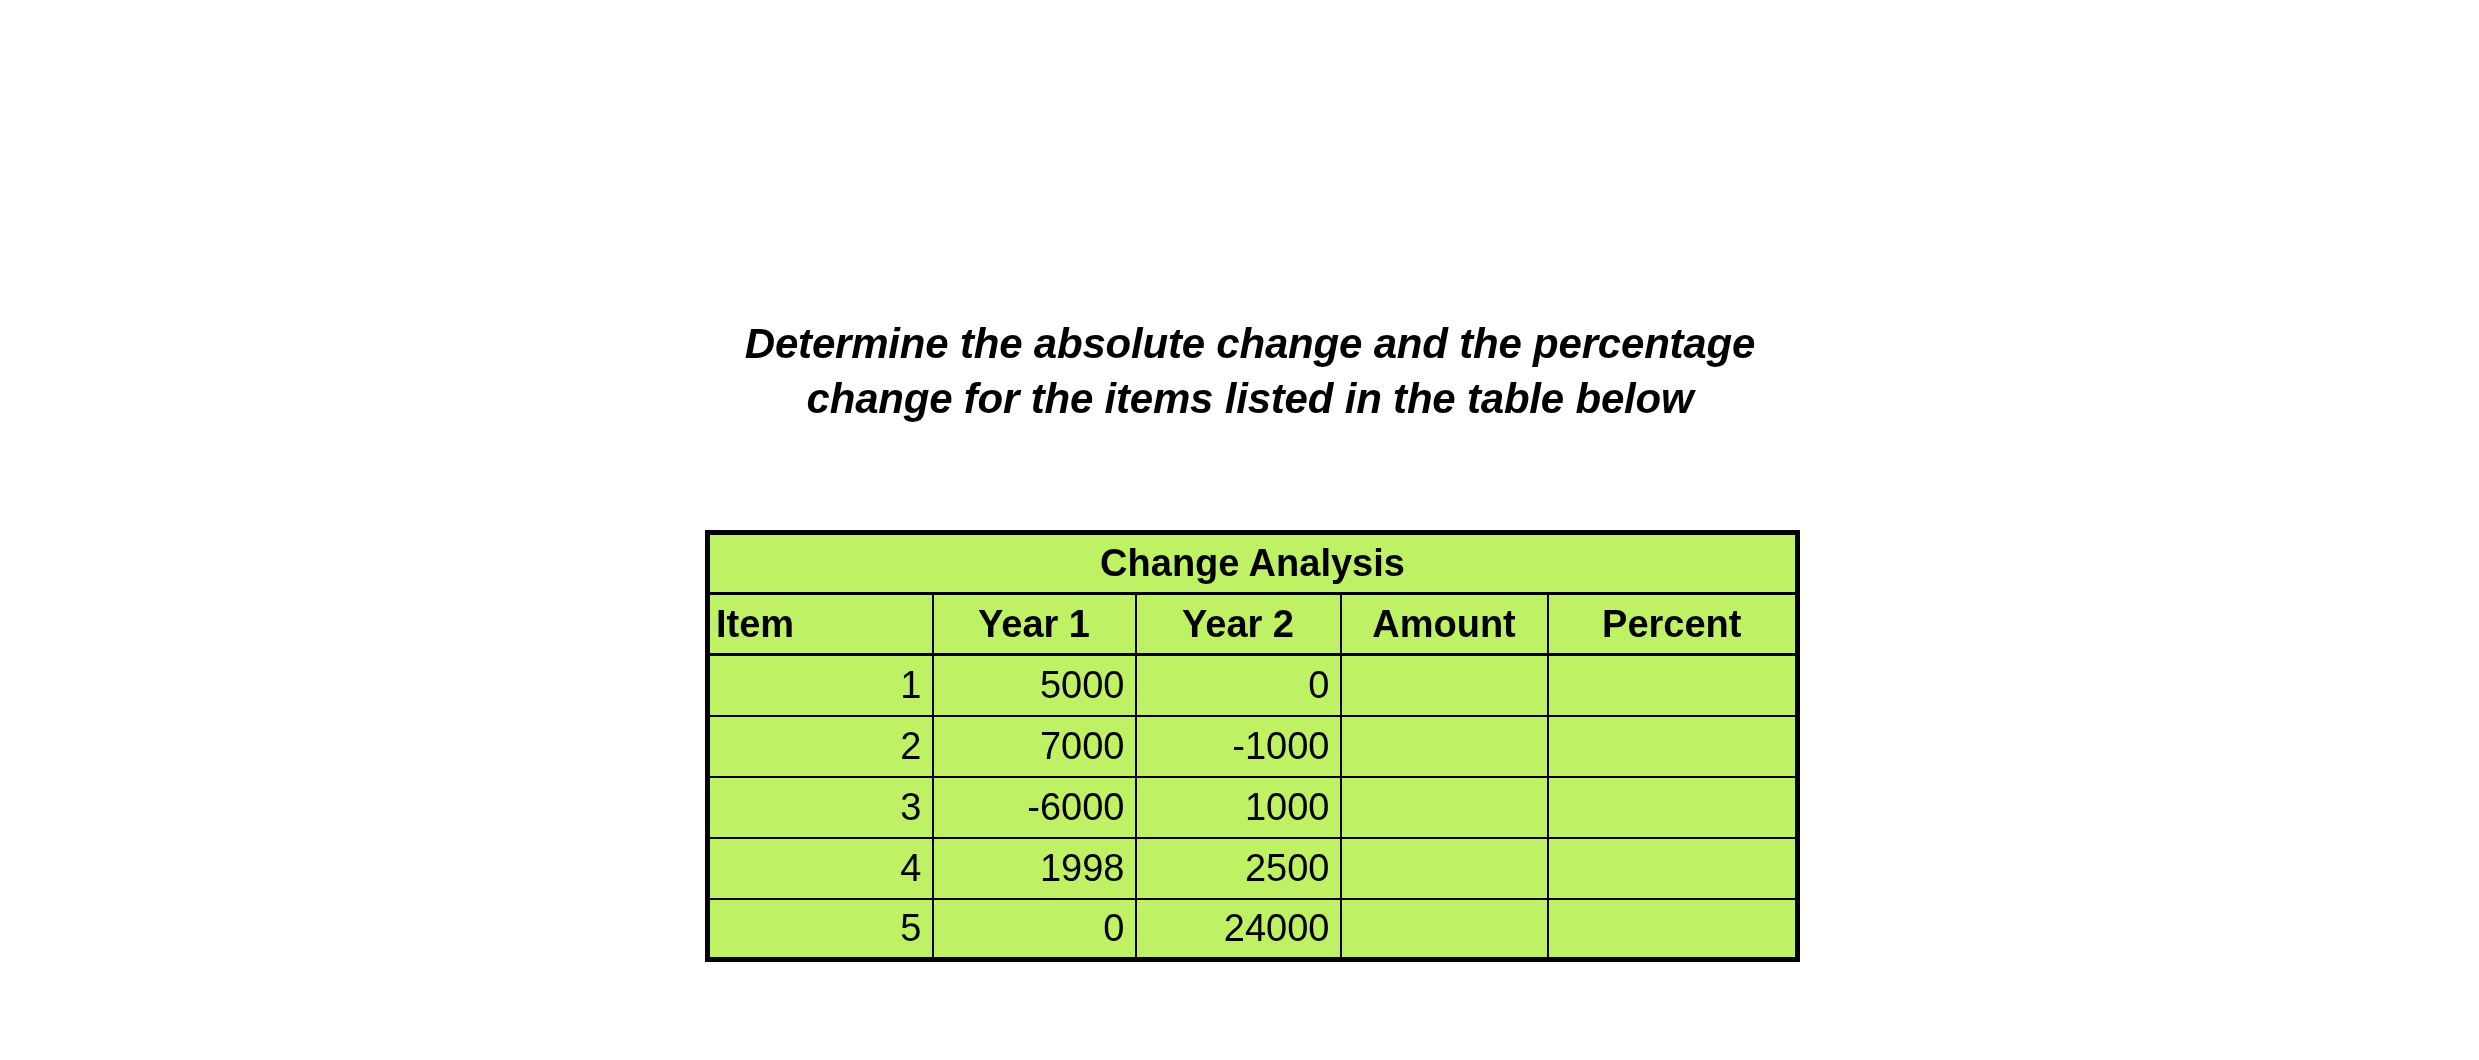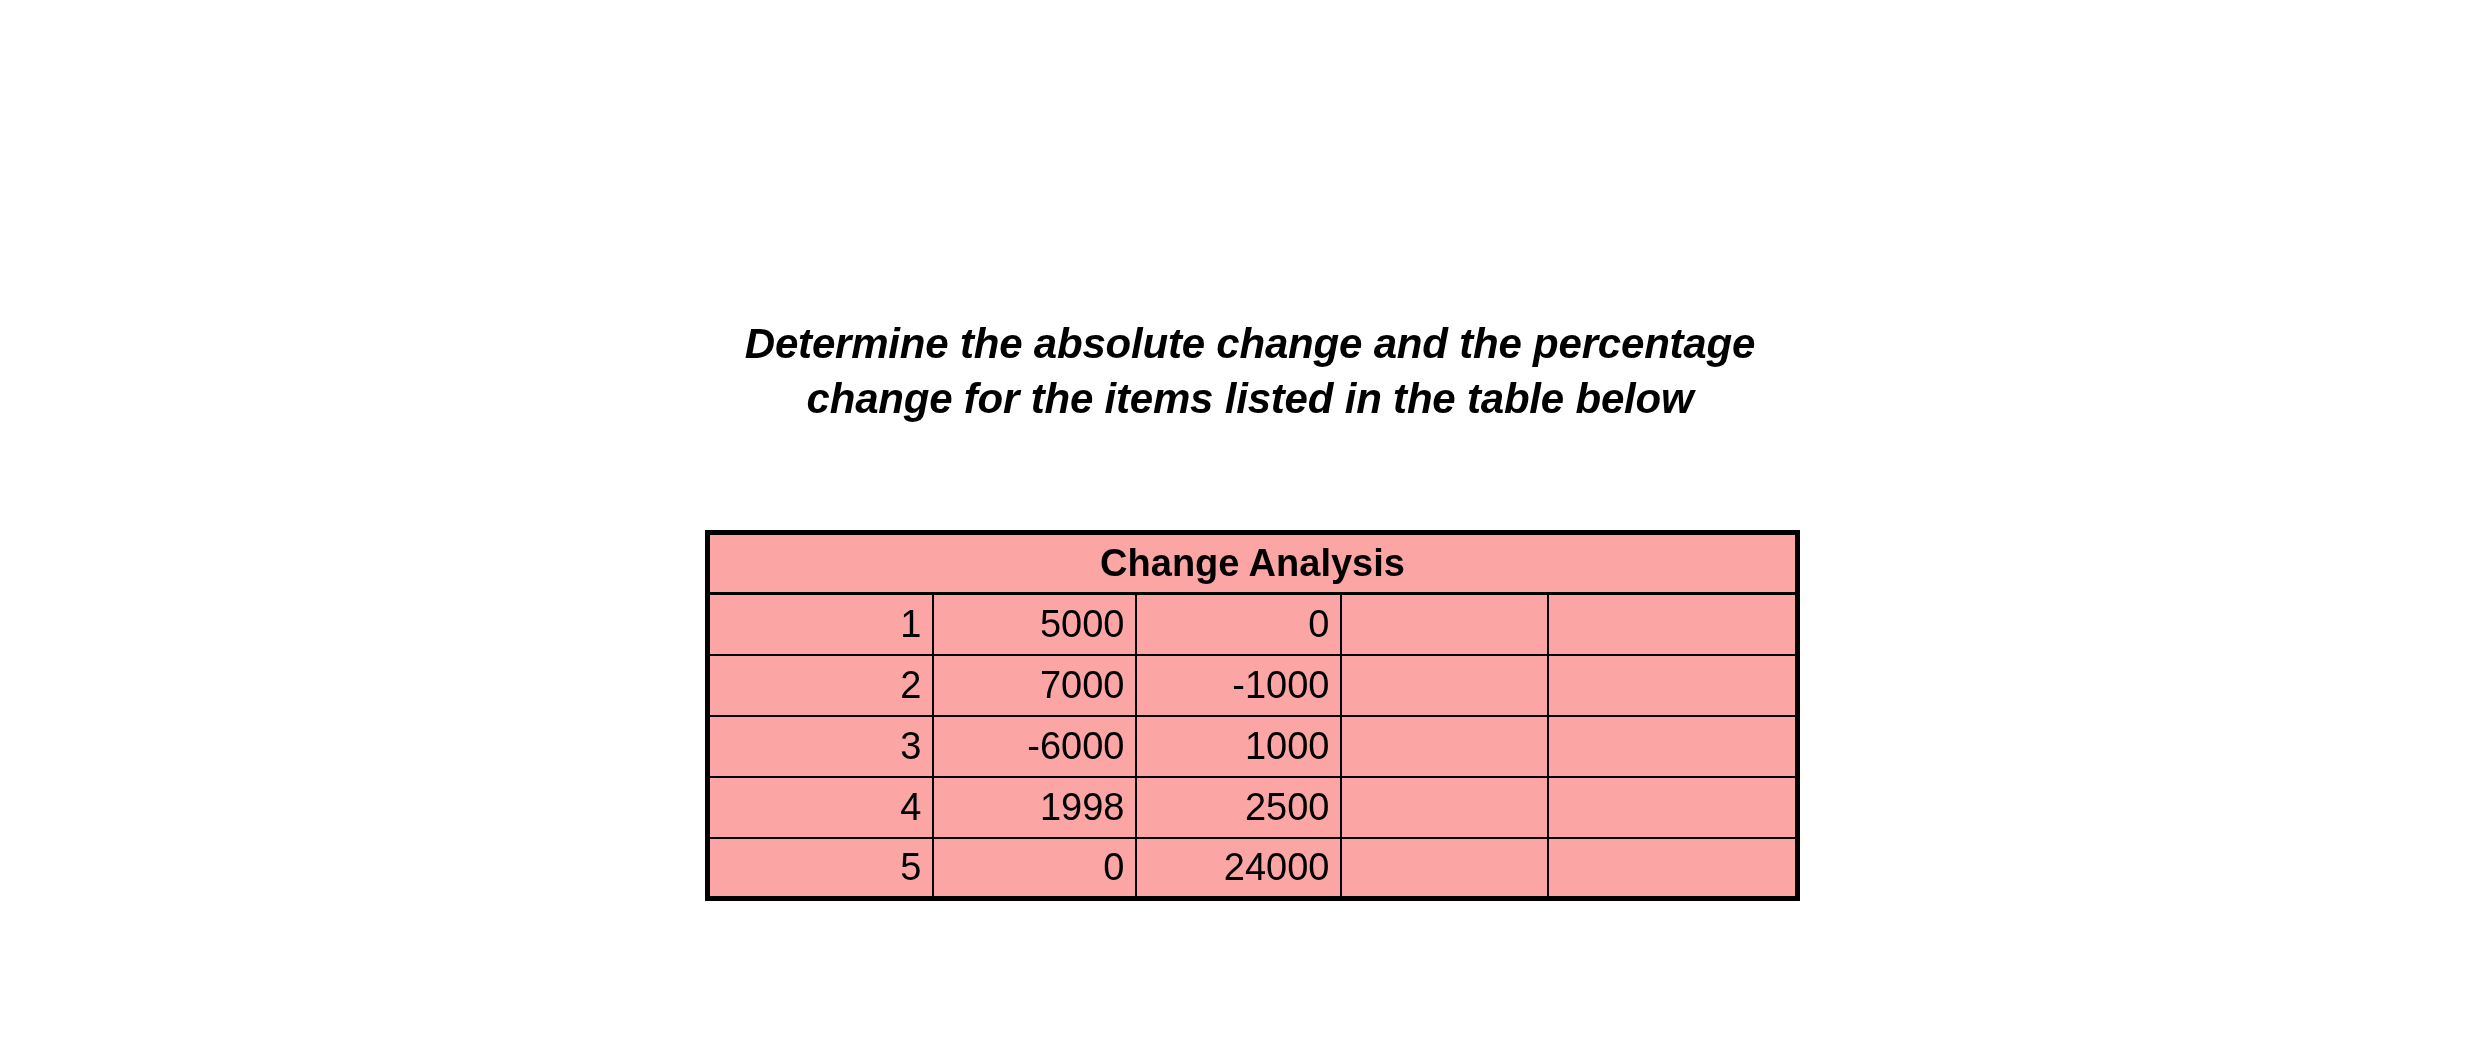--- a/index.html
+++ b/index.html
@@ -38,21 +38,21 @@
   .table-wrap {
     position: absolute;
     left: 705px;
     top: 530px;
     width: 1090px;
   }
 
   table.change-analysis {
     border-collapse: collapse;
     width: 1090px;
-    background: #fca5a5;
+    background: #bef264;
     table-layout: fixed;
   }
 
   table.change-analysis td {
     border: 2px solid #000000;
     height: 61px;
     padding: 0 10px;
     font-size: 38px;
     color: #000000;
     vertical-align: middle;
@@ -111,20 +111,27 @@
         <col class="c-item">
           <col class="c-year1">
           <col class="c-year2">
           <col class="c-amount">
           <col class="c-percent">
       </colgroup>
       <tbody>
         <tr>
           <td class="title-cell" colspan="5">Change Analysis</td>
         </tr>
+        <tr>
+          <td class="hdr item-hdr">Item</td>
+          <td class="hdr">Year 1</td>
+          <td class="hdr">Year 2</td>
+          <td class="hdr">Amount</td>
+          <td class="hdr">Percent</td>
+        </tr>
 
         <tr>
           <td class="num">1</td>
           <td class="num">5000</td>
           <td class="num">0</td>
           <td class="blank"></td>
           <td class="blank"></td>
         </tr>
         <tr>
           <td class="num">2</td>

